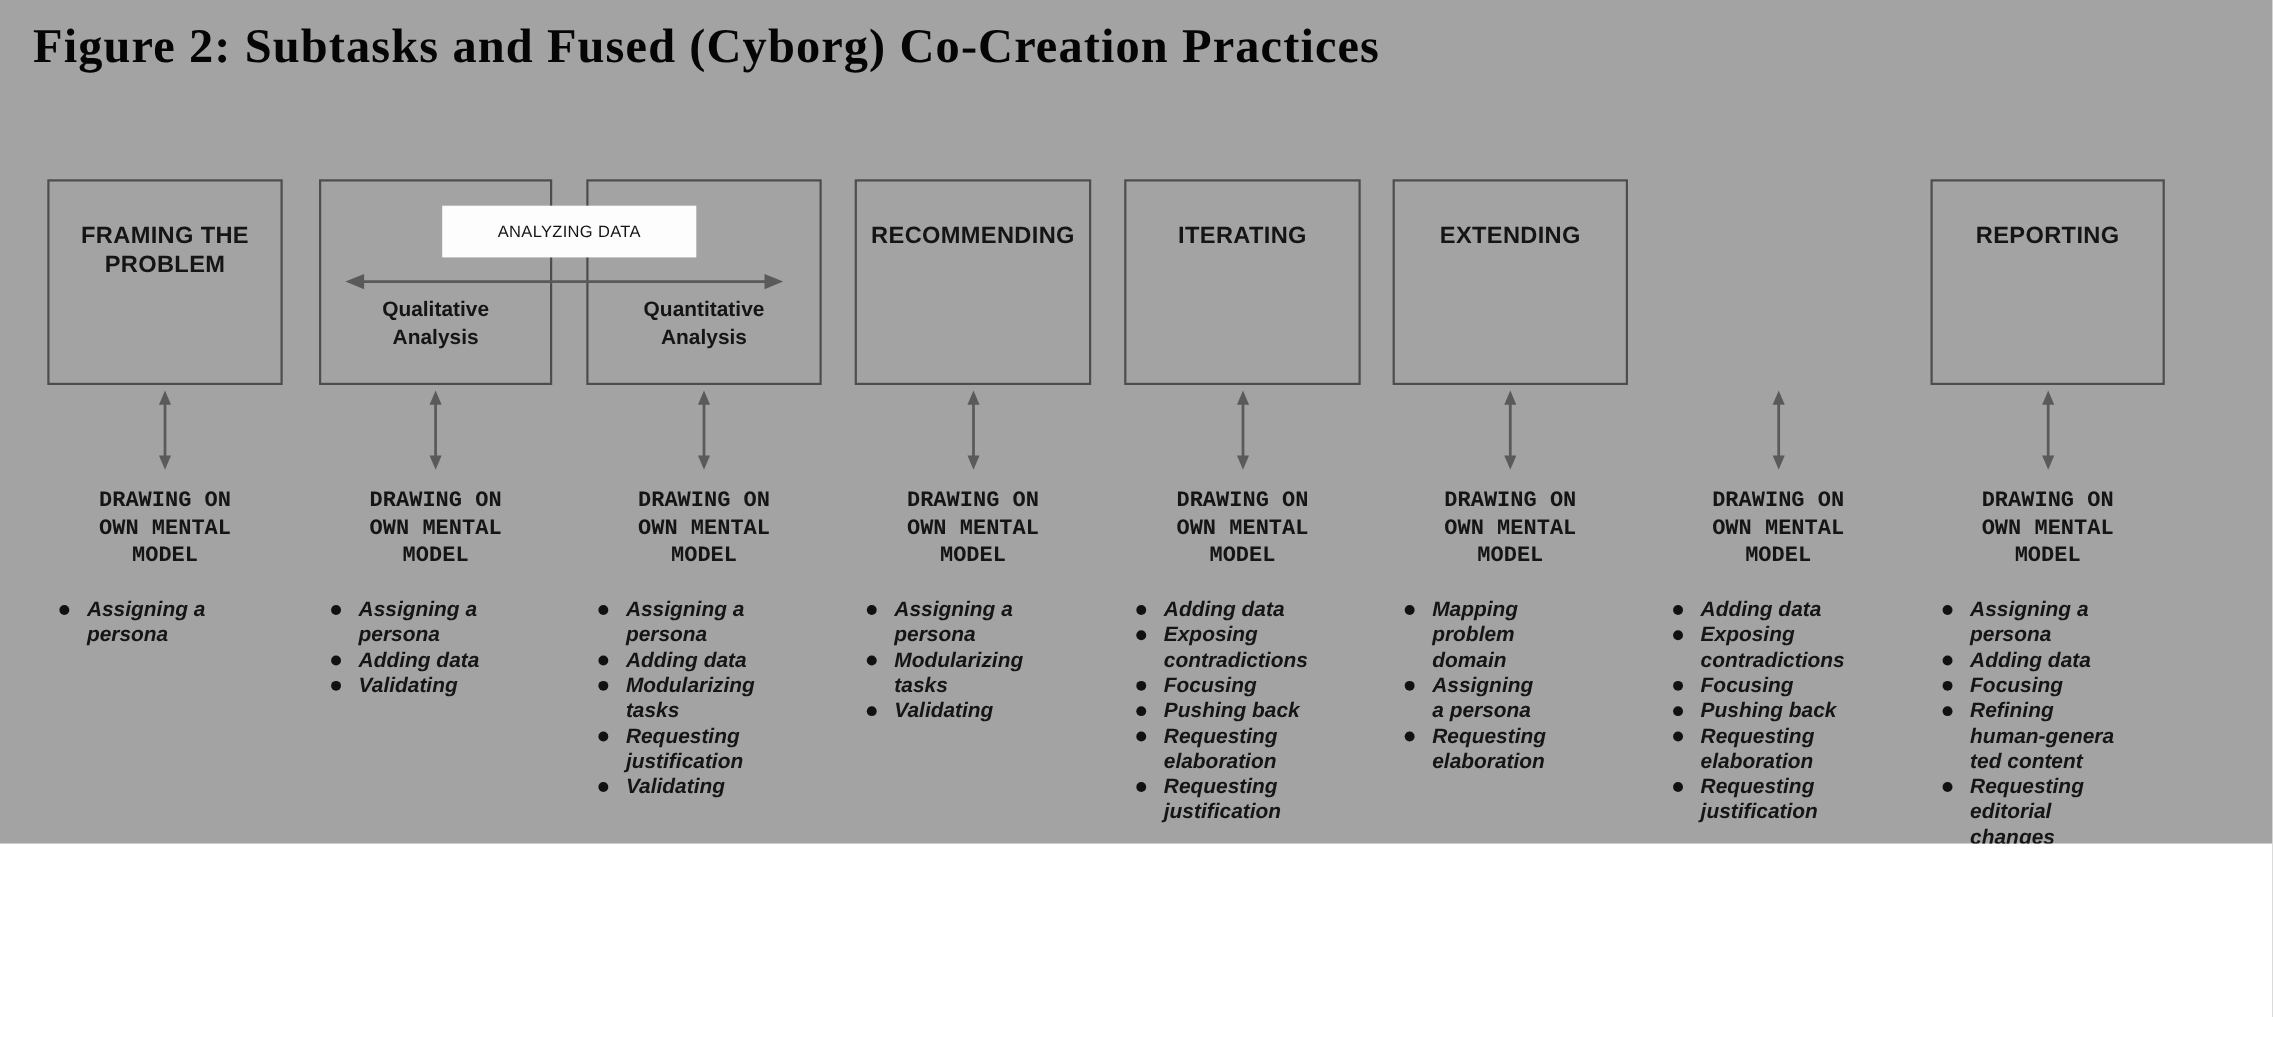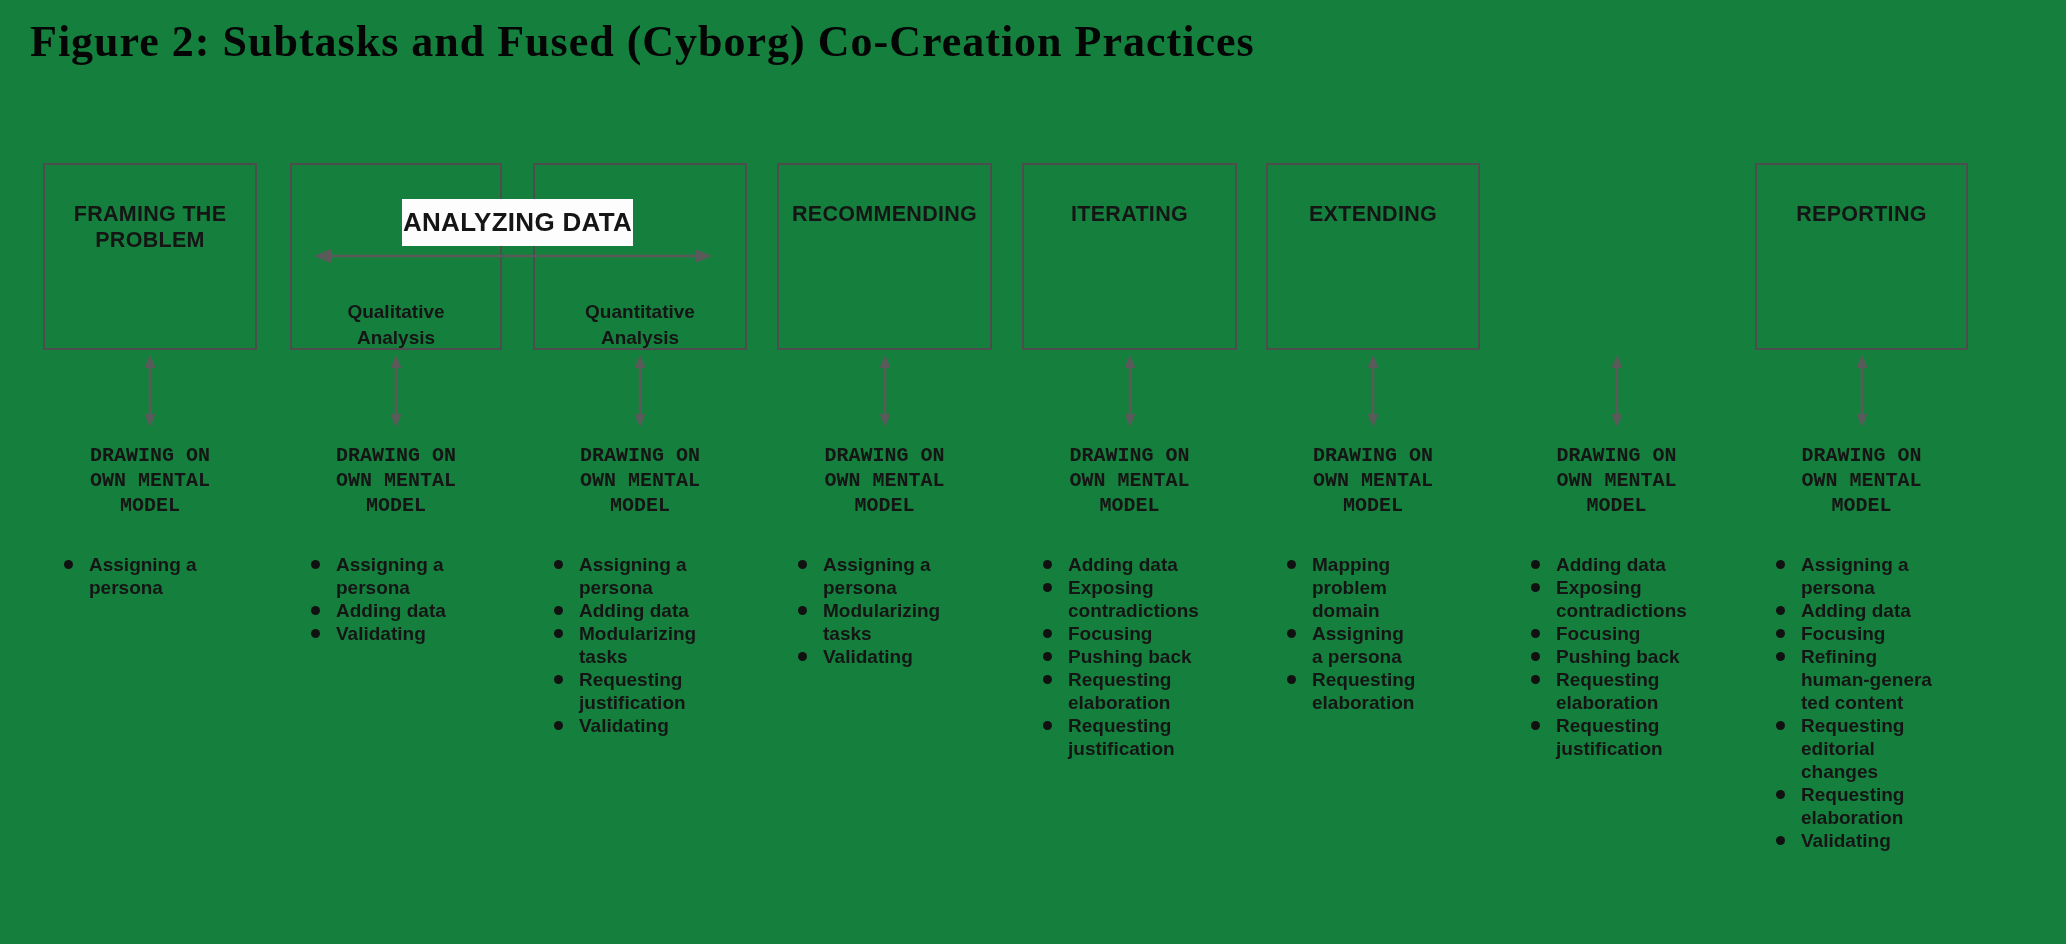--- a/index.html
+++ b/index.html
@@ -1,57 +1,57 @@
 <!DOCTYPE html>
 <html><head>
 <meta charset="utf-8">
 <style>
   html,body{margin:0;padding:0;background:#ffffff;}
   .canvas{
-    position:relative;width:2066px;height:944px;background:#15803d;
+    position:relative;width:2066px;height:767px;background:#a3a3a3;
     font-family:"Liberation Sans",sans-serif;color:#101010;overflow:hidden;
   }
   .fig-title{
     position:absolute;left:30px;top:16px;margin:0;
     font-family:"Liberation Serif",serif;font-weight:700;font-size:44px;
     letter-spacing:1px;color:#050505;white-space:nowrap;
   }
   .diagram{position:absolute;left:0;top:0;width:100%;height:100%;}
   .col{position:absolute;top:0;height:944px;}
   .task-box{
     position:absolute;top:163px;left:0;width:100%;height:187px;
     border:2.5px solid #4d4d4d;box-sizing:border-box;background:transparent;z-index:1;
   }
   .task-box-label{
     position:absolute;top:36px;left:-6px;right:-6px;text-align:center;
     font-weight:700;font-size:21.5px;line-height:26px;letter-spacing:.3px;
     white-space:pre-line;color:#151515;
   }
   .subtask-label{
-    position:absolute;top:134px;left:0;right:0;text-align:center;
+    position:absolute;top:104px;left:0;right:0;text-align:center;
     font-weight:700;font-size:19px;line-height:26px;white-space:pre-line;color:#151515;
   }
   .v-arrow{position:absolute;top:354px;left:50%;transform:translateX(-50%);z-index:1;}
   .mm-heading{
     position:absolute;top:443px;left:0;right:0;text-align:center;
     font-weight:700;font-size:20px;line-height:25px;white-space:pre-line;color:#151515;font-family:Liberation Mono, monospace;
   }
   .plist{
-    position:absolute;top:543px;left:8px;right:-10px;margin:10px;padding:0;list-style:none;
-    font-weight:700;font-size:19px;line-height:23px;color:#151515;
+    position:absolute;top:543px;left:8px;right:-10px;margin:0;padding:0;list-style:none;
+    font-weight:700;font-size:19px;line-height:23px;color:#151515;font-style:italic;
   }
   .plist li{position:relative;padding-left:28px;white-space:pre-line;}
   .plist li::before{
     content:"";position:absolute;left:3px;top:7px;width:9px;height:9px;
     border-radius:50%;background:#111111;
   }
   .group-label{
-    position:absolute;left:402px;top:199px;width:231px;height:47px;z-index:2;
+    position:absolute;left:402px;top:187px;width:231px;height:47px;z-index:2;
     display:flex;align-items:center;justify-content:center;background:#fdfdfd;
-    font-weight:700;font-size:26px;letter-spacing:.3px;color:#151515;white-space:nowrap;
+    font-weight:400;font-size:15px;letter-spacing:.3px;color:#151515;white-space:nowrap;
   }
   .h-arrow{position:absolute;left:313px;top:247px;z-index:3;}
 </style>
 </head>
 <body>
 
 <div class="canvas">
   <h1 class="fig-title">Figure 2: Subtasks and Fused (Cyborg) Co-Creation Practices</h1>
 
   <div class="diagram">

